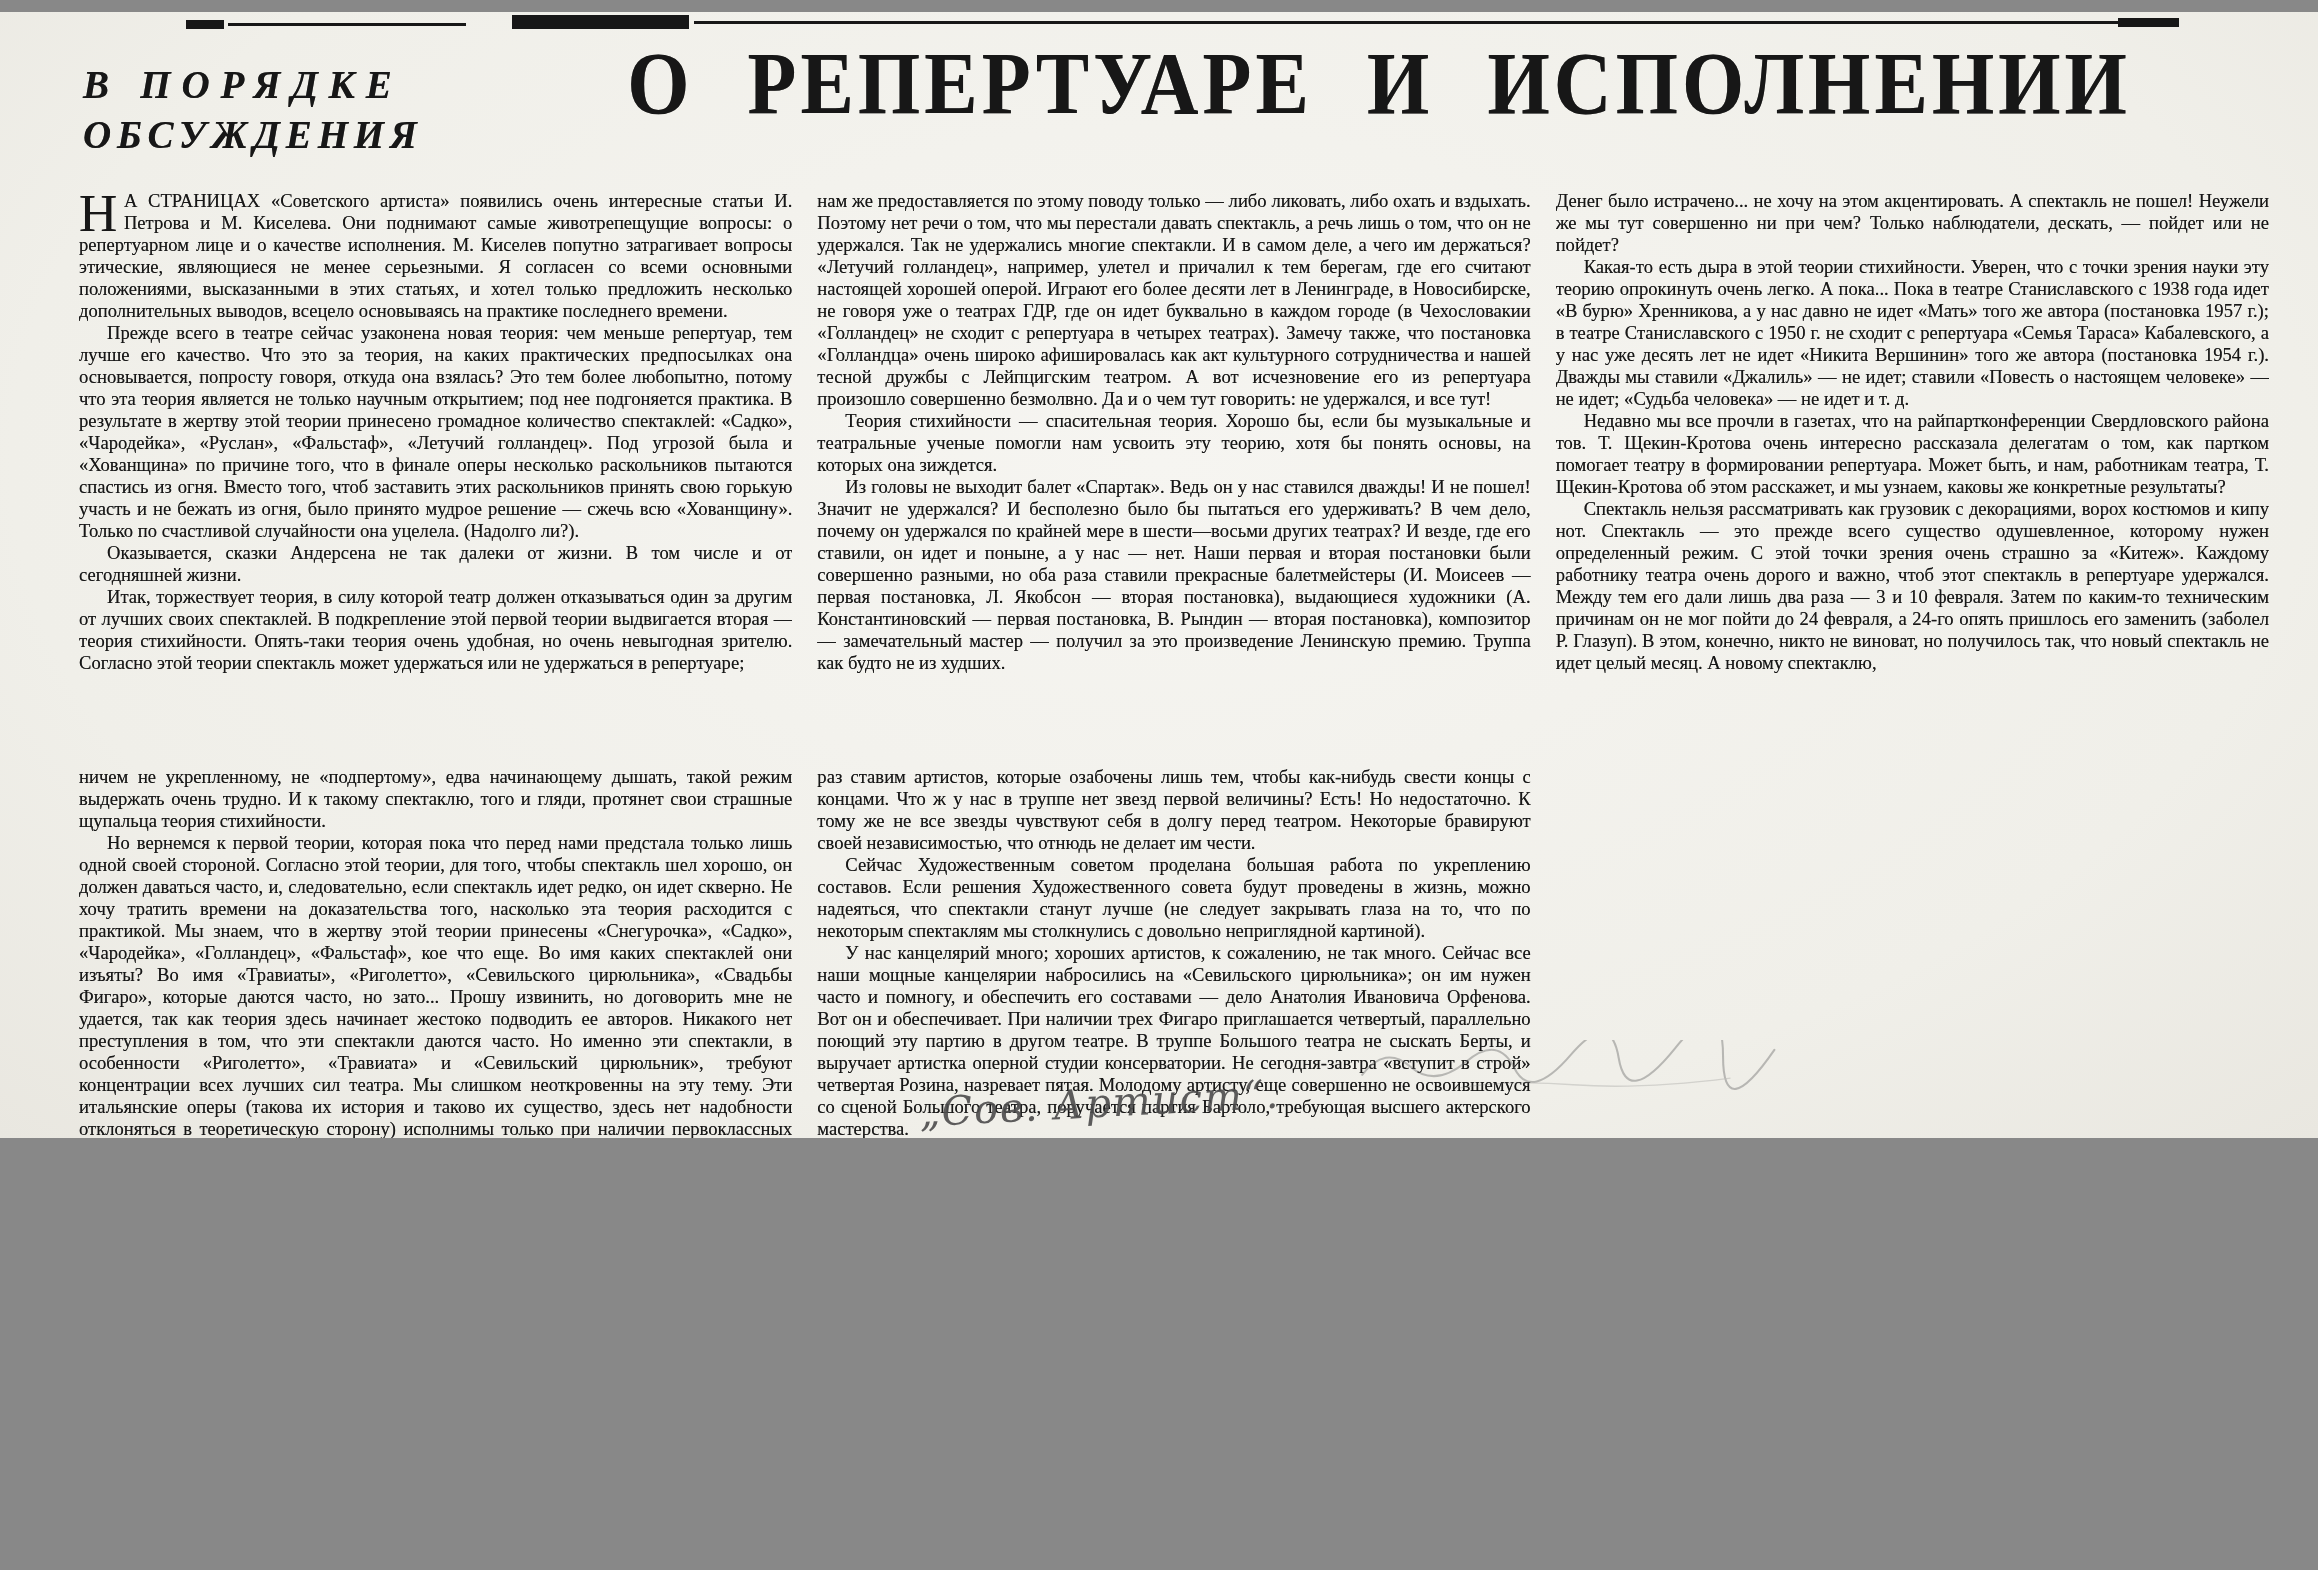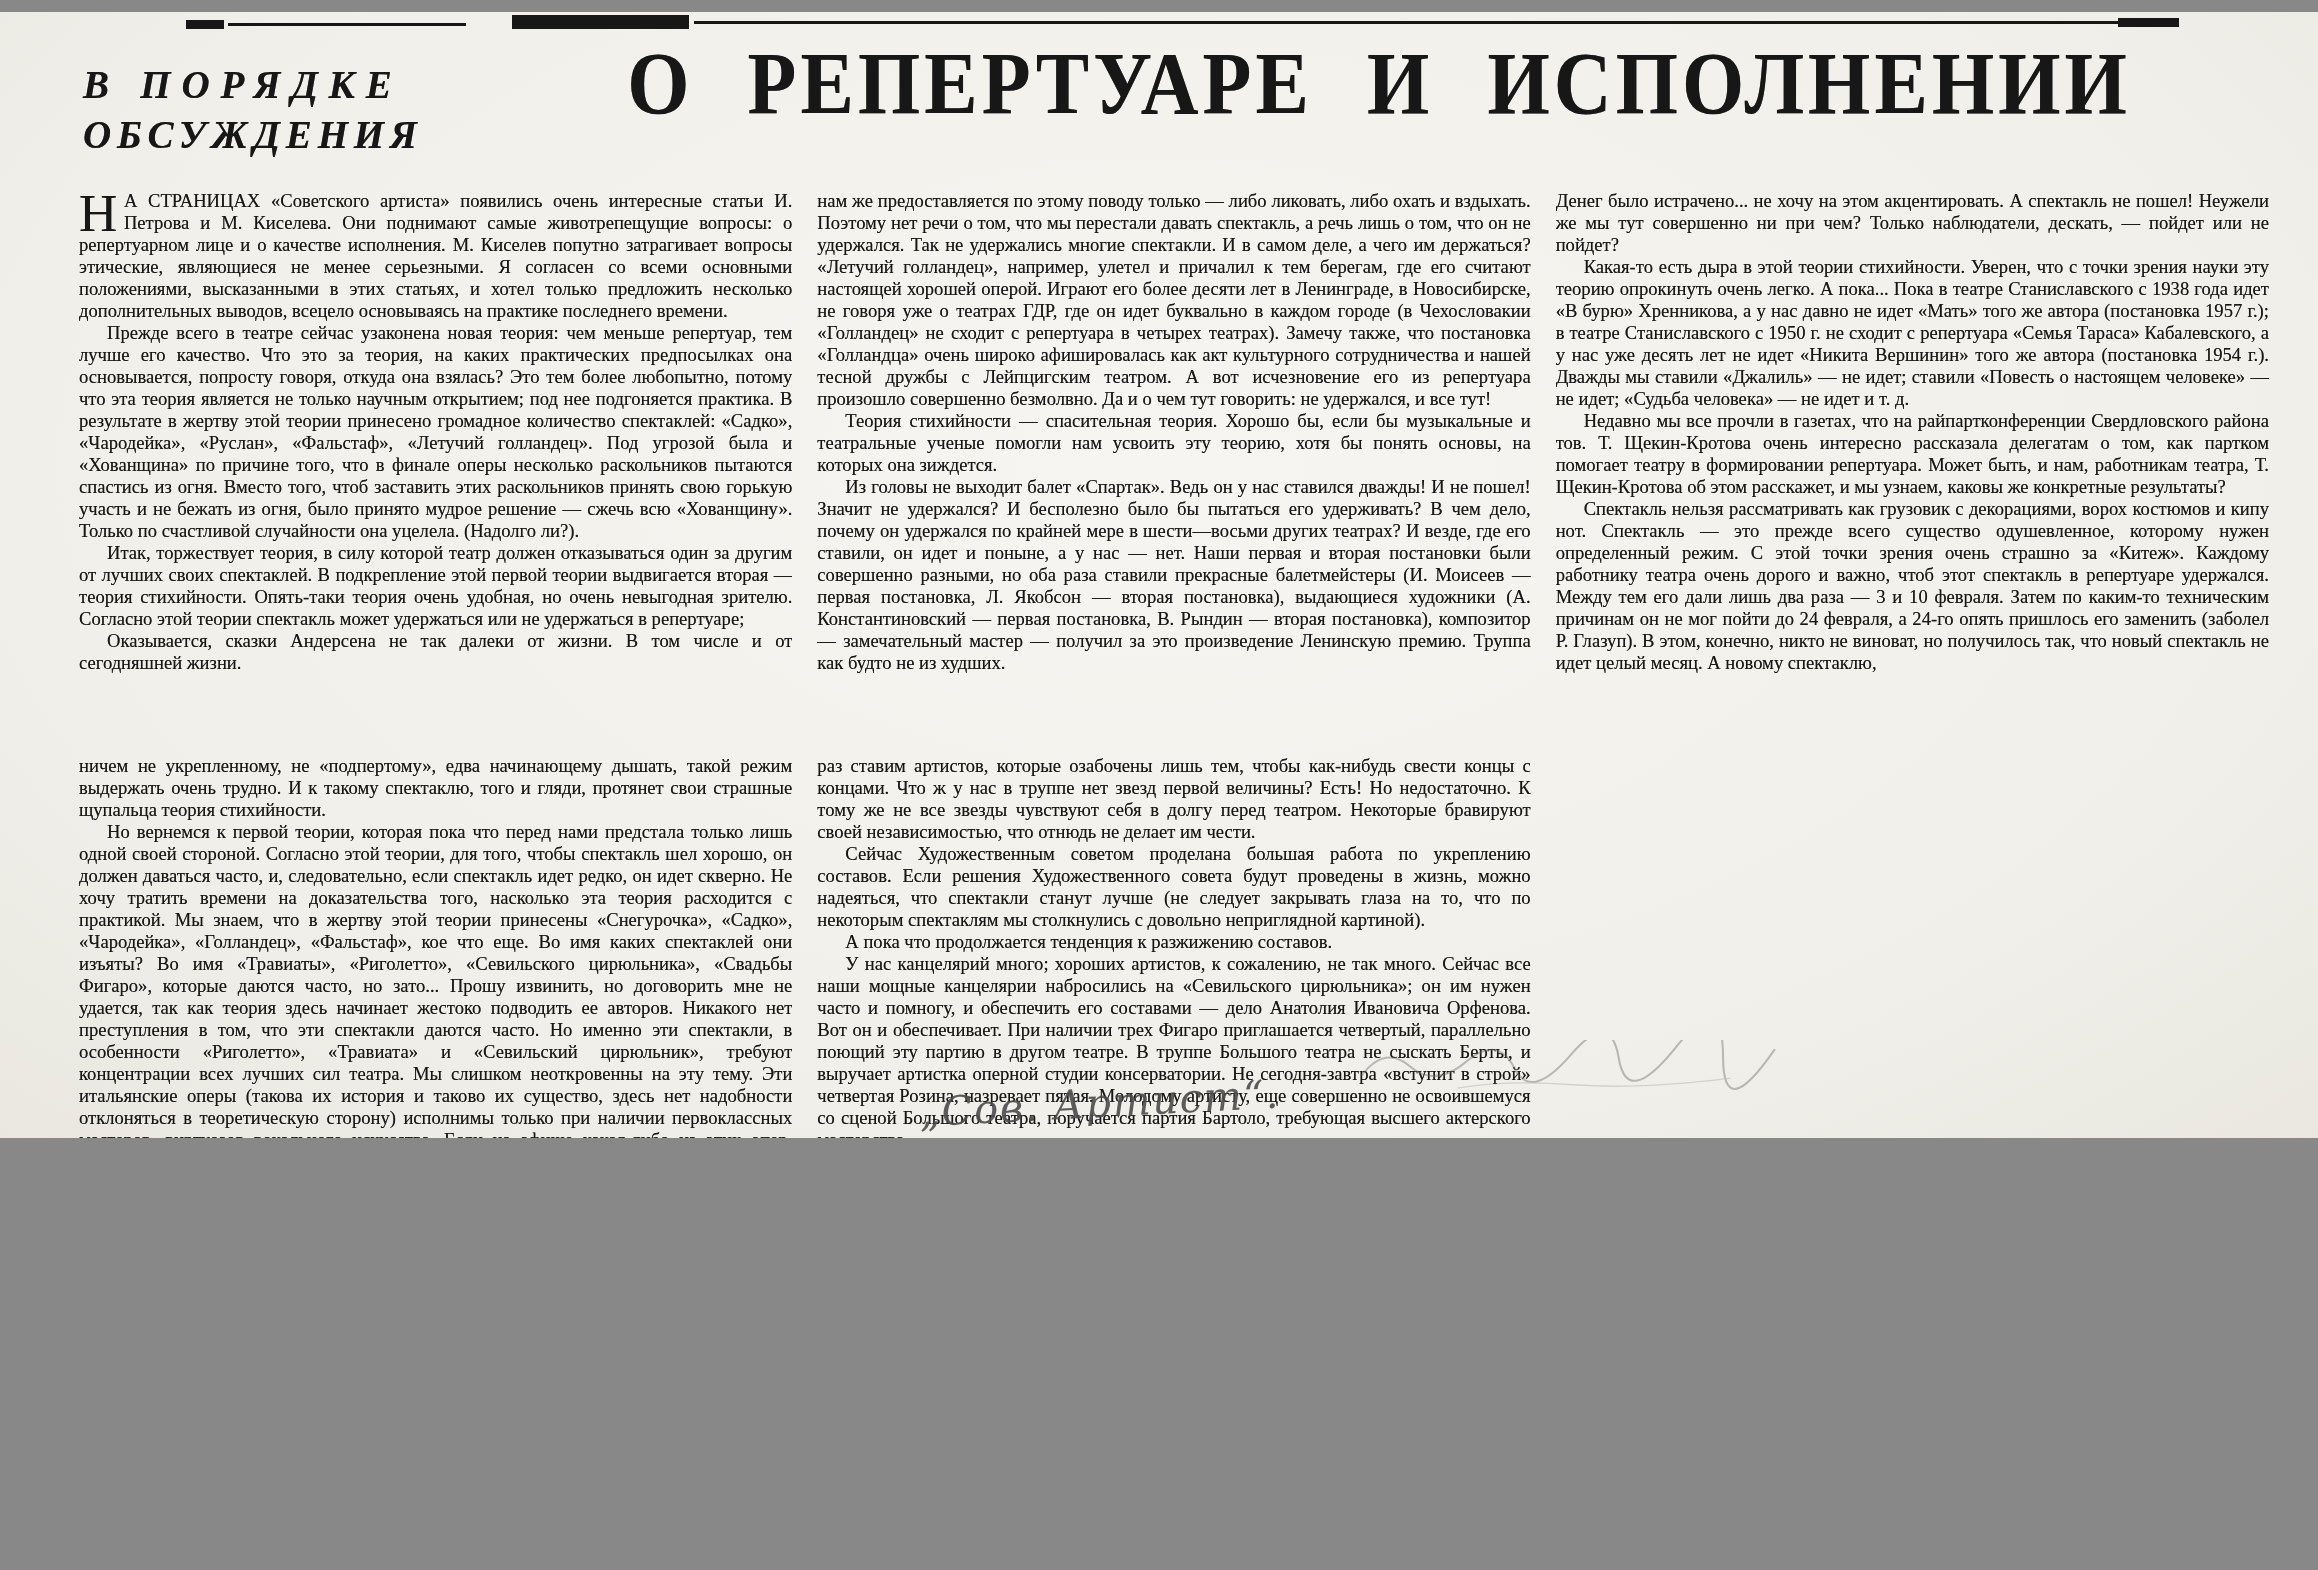--- a/index.html
+++ b/index.html
@@ -94,43 +94,42 @@
     <div class="k1">В ПОРЯДКЕ</div>
     <div class="k2">ОБСУЖДЕНИЯ</div>
   </div>
 
   <h1 class="headline">О РЕПЕРТУАРЕ И ИСПОЛНЕНИИ</h1>
 
   <main class="columns">
     <div class="col">
         <p class="first">НА СТРАНИЦАХ «Советского артиста» появились очень интересные статьи И. Петрова и М. Киселева. Они поднимают самые животрепещущие вопросы: о репертуарном лице и о качестве исполнения. М. Киселев попутно затрагивает вопросы этические, являющиеся не менее серьезными. Я согласен со всеми основными положениями, высказанными в этих статьях, и хотел только предложить несколько дополнительных выводов, всецело основываясь на практике последнего времени.</p>
         <p>Прежде всего в театре сейчас узаконена новая теория: чем меньше репертуар, тем лучше его качество. Что это за теория, на каких практических предпосылках она основывается, попросту говоря, откуда она взялась? Это тем более любопытно, потому что эта теория является не только научным открытием; под нее подгоняется практика. В результате в жертву этой теории принесено громадное количество спектаклей: «Садко», «Чародейка», «Руслан», «Фальстаф», «Летучий голландец». Под угрозой была и «Хованщина» по причине того, что в финале оперы несколько раскольников пытаются спастись из огня. Вместо того, чтоб заставить этих раскольников принять свою горькую участь и не бежать из огня, было принято мудрое решение — сжечь всю «Хованщину». Только по счастливой случайности она уцелела. (Надолго ли?).</p>
+        <p>Оказывается, сказки Андерсена не так далеки от жизни. В том числе и от сегодняшней жизни.</p>
         <p>Итак, торжествует теория, в силу которой театр должен отказываться один за другим от лучших своих спектаклей. В подкрепление этой первой теории выдвигается вторая — теория стихийности. Опять-таки теория очень удобная, но очень невыгодная зрителю. Согласно этой теории спектакль может удержаться или не удержаться в репертуаре;</p>
-        <p>Оказывается, сказки Андерсена не так далеки от жизни. В том числе и от сегодняшней жизни.</p>
       </div>
     <div class="col">
         <p class="cont">нам же предоставляется по этому поводу только — либо ликовать, либо охать и вздыхать. Поэтому нет речи о том, что мы перестали давать спектакль, а речь лишь о том, что он не удержался. Так не удержались многие спектакли. И в самом деле, а чего им держаться? «Летучий голландец», например, улетел и причалил к тем берегам, где его считают настоящей хорошей оперой. Играют его более десяти лет в Ленинграде, в Новосибирске, не говоря уже о театрах ГДР, где он идет буквально в каждом городе (в Чехословакии «Голландец» не сходит с репертуара в четырех театрах). Замечу также, что постановка «Голландца» очень широко афишировалась как акт культурного сотрудничества и нашей тесной дружбы с Лейпцигским театром. А вот исчезновение его из репертуара произошло совершенно безмолвно. Да и о чем тут говорить: не удержался, и все тут!</p>
         <p>Теория стихийности — спасительная теория. Хорошо бы, если бы музыкальные и театральные ученые помогли нам усвоить эту теорию, хотя бы понять основы, на которых она зиждется.</p>
         <p>Из головы не выходит балет «Спартак». Ведь он у нас ставился дважды! И не пошел! Значит не удержался? И бесполезно было бы пытаться его удерживать? В чем дело, почему он удержался по крайней мере в шести—восьми других театрах? И везде, где его ставили, он идет и поныне, а у нас — нет. Наши первая и вторая постановки были совершенно разными, но оба раза ставили прекрасные балетмейстеры (И. Моисеев — первая постановка, Л. Якобсон — вторая постановка), выдающиеся художники (А. Константиновский — первая постановка, В. Рындин — вторая постановка), композитор — замечательный мастер — получил за это произведение Ленинскую премию. Труппа как будто не из худших.</p>
       </div>
     <div class="col">
         <p class="cont">Денег было истрачено... не хочу на этом акцентировать. А спектакль не пошел! Неужели же мы тут совершенно ни при чем? Только наблюдатели, дескать, — пойдет или не пойдет?</p>
         <p>Какая-то есть дыра в этой теории стихийности. Уверен, что с точки зрения науки эту теорию опрокинуть очень легко. А пока... Пока в театре Станиславского с 1938 года идет «В бурю» Хренникова, а у нас давно не идет «Мать» того же автора (постановка 1957 г.); в театре Станиславского с 1950 г. не сходит с репертуара «Семья Тараса» Кабалевского, а у нас уже десять лет не идет «Никита Вершинин» того же автора (постановка 1954 г.). Дважды мы ставили «Джалиль» — не идет; ставили «Повесть о настоящем человеке» — не идет; «Судьба человека» — не идет и т. д.</p>
         <p>Недавно мы все прочли в газетах, что на райпартконференции Свердловского района тов. Т. Щекин-Кротова очень интересно рассказала делегатам о том, как партком помогает театру в формировании репертуара. Может быть, и нам, работникам театра, Т. Щекин-Кротова об этом расскажет, и мы узнаем, каковы же конкретные результаты?</p>
         <p>Спектакль нельзя рассматривать как грузовик с декорациями, ворох костюмов и кипу нот. Спектакль — это прежде всего существо одушевленное, которому нужен определенный режим. С этой точки зрения очень страшно за «Китеж». Каждому работнику театра очень дорого и важно, чтоб этот спектакль в репертуаре удержался. Между тем его дали лишь два раза — 3 и 10 февраля. Затем по каким-то техническим причинам он не мог пойти до 24 февраля, а 24-го опять пришлось его заменить (заболел Р. Глазуп). В этом, конечно, никто не виноват, но получилось так, что новый спектакль не идет целый месяц. А новому спектаклю,</p>
       </div>
     <div class="col">
         <p class="cont">ничем не укрепленному, не «подпертому», едва начинающему дышать, такой режим выдержать очень трудно. И к такому спектаклю, того и гляди, протянет свои страшные щупальца теория стихийности.</p>
         <p>Но вернемся к первой теории, которая пока что перед нами предстала только лишь одной своей стороной. Согласно этой теории, для того, чтобы спектакль шел хорошо, он должен даваться часто, и, следовательно, если спектакль идет редко, он идет скверно. Не хочу тратить времени на доказательства того, насколько эта теория расходится с практикой. Мы знаем, что в жертву этой теории принесены «Снегурочка», «Садко», «Чародейка», «Голландец», «Фальстаф», кое что еще. Во имя каких спектаклей они изъяты? Во имя «Травиаты», «Риголетто», «Севильского цирюльника», «Свадьбы Фигаро», которые даются часто, но зато... Прошу извинить, но договорить мне не удается, так как теория здесь начинает жестоко подводить ее авторов. Никакого нет преступления в том, что эти спектакли даются часто. Но именно эти спектакли, в особенности «Риголетто», «Травиата» и «Севильский цирюльник», требуют концентрации всех лучших сил театра. Мы слишком неоткровенны на эту тему. Эти итальянские оперы (такова их история и таково их существо, здесь нет надобности отклоняться в теоретическую сторону) исполнимы только при наличии первоклассных мастеров, виртуозов вокального искусства. Если на афише какая-либо из этих опер, значит на афише мы обязательно читаем имена звезд первой величины или, по худому счету, одну звезду первой величины и две-три звезды второй величины. Это обязательно не только для Большого театра, но даже для театров меньших по своим возможностям или художественным значениям. Мы же на эти спектакли иной</p>
       </div>
     <div class="col last">
       <div class="colfill">
           <p class="cont">раз ставим артистов, которые озабочены лишь тем, чтобы как-нибудь свести концы с концами. Что ж у нас в труппе нет звезд первой величины? Есть! Но недостаточно. К тому же не все звезды чувствуют себя в долгу перед театром. Некоторые бравируют своей независимостью, что отнюдь не делает им чести.</p>
           <p>Сейчас Художественным советом проделана большая работа по укреплению составов. Если решения Художественного совета будут проведены в жизнь, можно надеяться, что спектакли станут лучше (не следует закрывать глаза на то, что по некоторым спектаклям мы столкнулись с довольно неприглядной картиной).</p>
-          <p>А пока что продолжается тенденция к разжижению составов.</p>
           <p>У нас канцелярий много; хороших артистов, к сожалению, не так много. Сейчас все наши мощные канцелярии набросились на «Севильского цирюльника»; он им нужен часто и помногу, и обеспечить его составами — дело Анатолия Ивановича Орфенова. Вот он и обеспечивает. При наличии трех Фигаро приглашается четвертый, параллельно поющий эту партию в другом театре. В труппе Большого театра не сыскать Берты, и выручает артистка оперной студии консерватории. Не сегодня-завтра «вступит в строй» четвертая Розина, назревает пятая. Молодому артисту, еще совершенно не освоившемуся со сценой Большого театра, поручается партия Бартоло, требующая высшего актерского мастерства.</p>
         </div>
       <p class="continuation">(Окончание на 4-й стр.)</p>
       <div class="ornament">◆◆◆◆◆◆◆◆◆◆◆◆◆◆◆◆◆◆◆◆◆◆◆◆◆◆◆◆◆◆◆◆◆◆◆◆◆◆◆◆◆◆◆◆◆◆◆◆◆◆</div>
       <div class="masthead-row">
         <div class="masthead-box">
           <div>СОВЕТСКИЙ</div>
           <div>АРТИСТ</div>
         </div>
         <div class="page-number">3</div>

